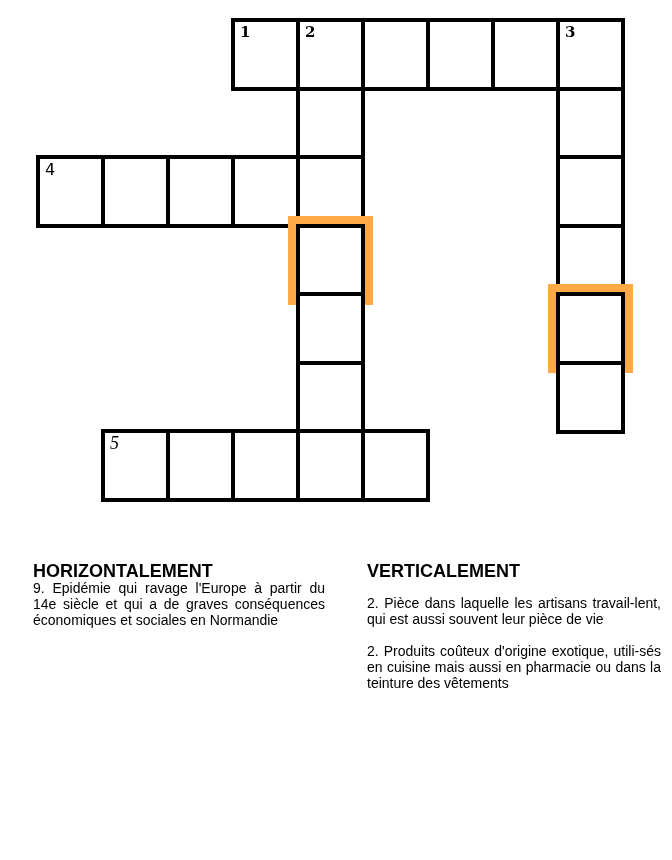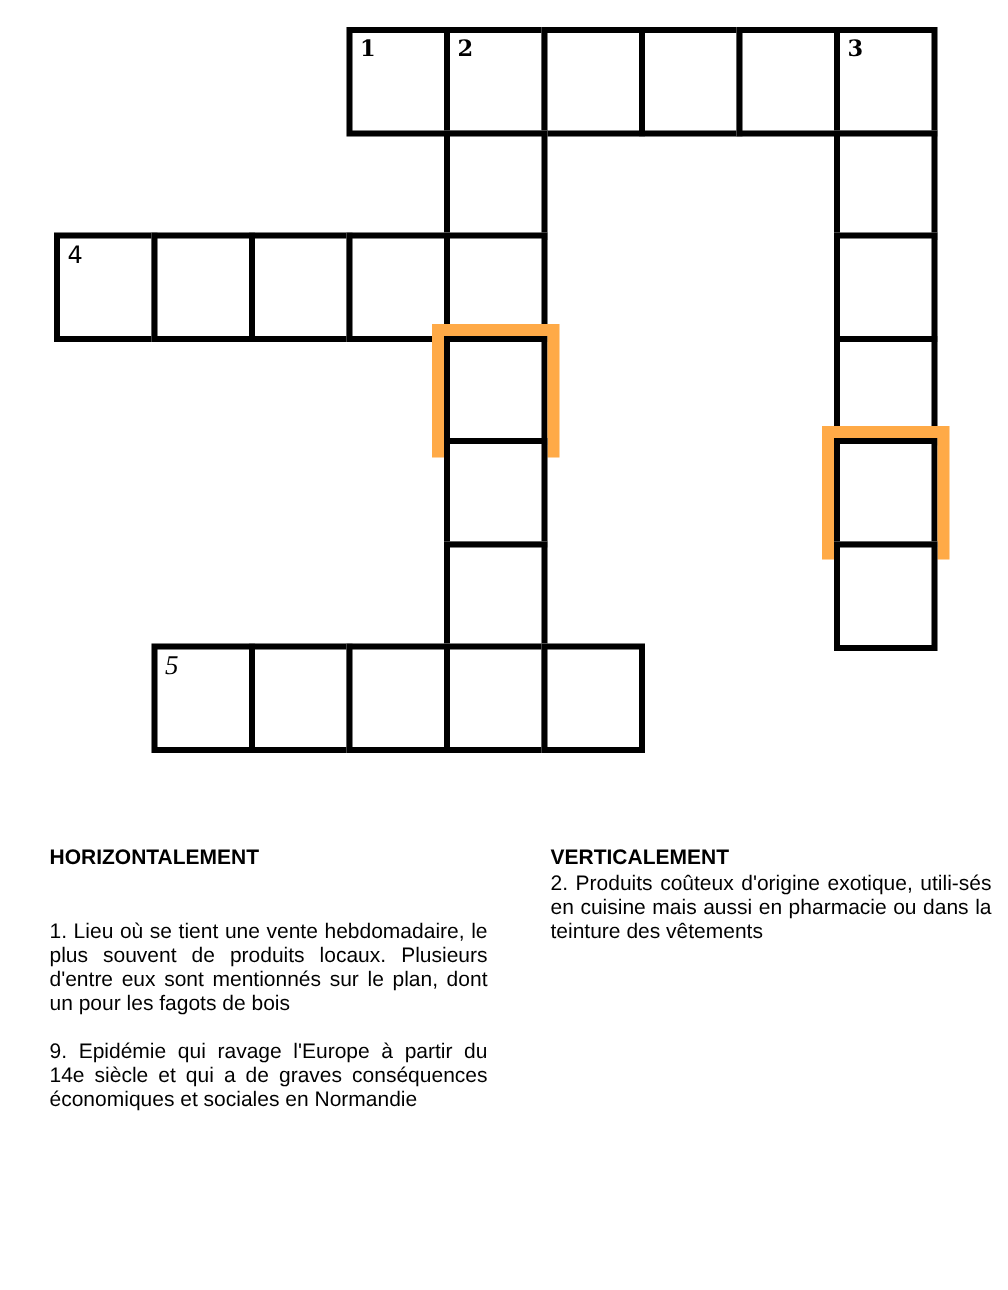--- a/index.html
+++ b/index.html
@@ -57,21 +57,21 @@
     .clues {
       position: absolute;
       top: 562px;
       font-size: 14px;
       line-height: 16px;
     }
     .clues.left { left: 33px; width: 292px; }
     .clues.right { left: 367px; width: 294px; }
     .clues h3 {
       margin: 0;
-      font-size: 14px;
+      font-size: 18px;
       font-weight: bold;
       line-height: 18px;
     }
     .clue {
       margin: 0;
       text-align: justify;
     }
     .clues.left .clue.first { margin-top: 32px; }
     .clues.right .clue.first { margin-top: 15px; }
     .clue + .clue { margin-top: 16px; }
@@ -114,20 +114,20 @@
       <span class="cell-num italic">5</span>
     </div>
     <div class="cell" style="left: 166px; top: 429px; width: 69px; height: 73px;"></div>
     <div class="cell" style="left: 231px; top: 429px; width: 69px; height: 73px;"></div>
     <div class="cell" style="left: 296px; top: 429px; width: 69px; height: 73px;"></div>
     <div class="cell" style="left: 361px; top: 429px; width: 69px; height: 73px;"></div>
   </div>
 
 <div class="clues left">
   <h3>HORIZONTALEMENT</h3>
-  <p class="clue first">1. Lieu où se tient une vente hebdomadaire, le plus souvent de produits locaux. Plusieurs d'entre eux sont mentionnés sur le plan, dont un pour les fagots de bois</p>
   <p class="clue">9. Epidémie qui ravage l'Europe à partir du 14e siècle et qui a de graves conséquences économiques et sociales en Normandie</p>
 </div>
 
 <div class="clues right">
   <h3>VERTICALEMENT</h3>
+  <p class="clue first">2. Pièce dans laquelle les artisans travail-lent, qui est aussi souvent leur pièce de vie</p>
   <p class="clue">2. Produits coûteux d'origine exotique, utili-sés en cuisine mais aussi en pharmacie ou dans la teinture des vêtements</p>
 </div>
 
 </body></html>

